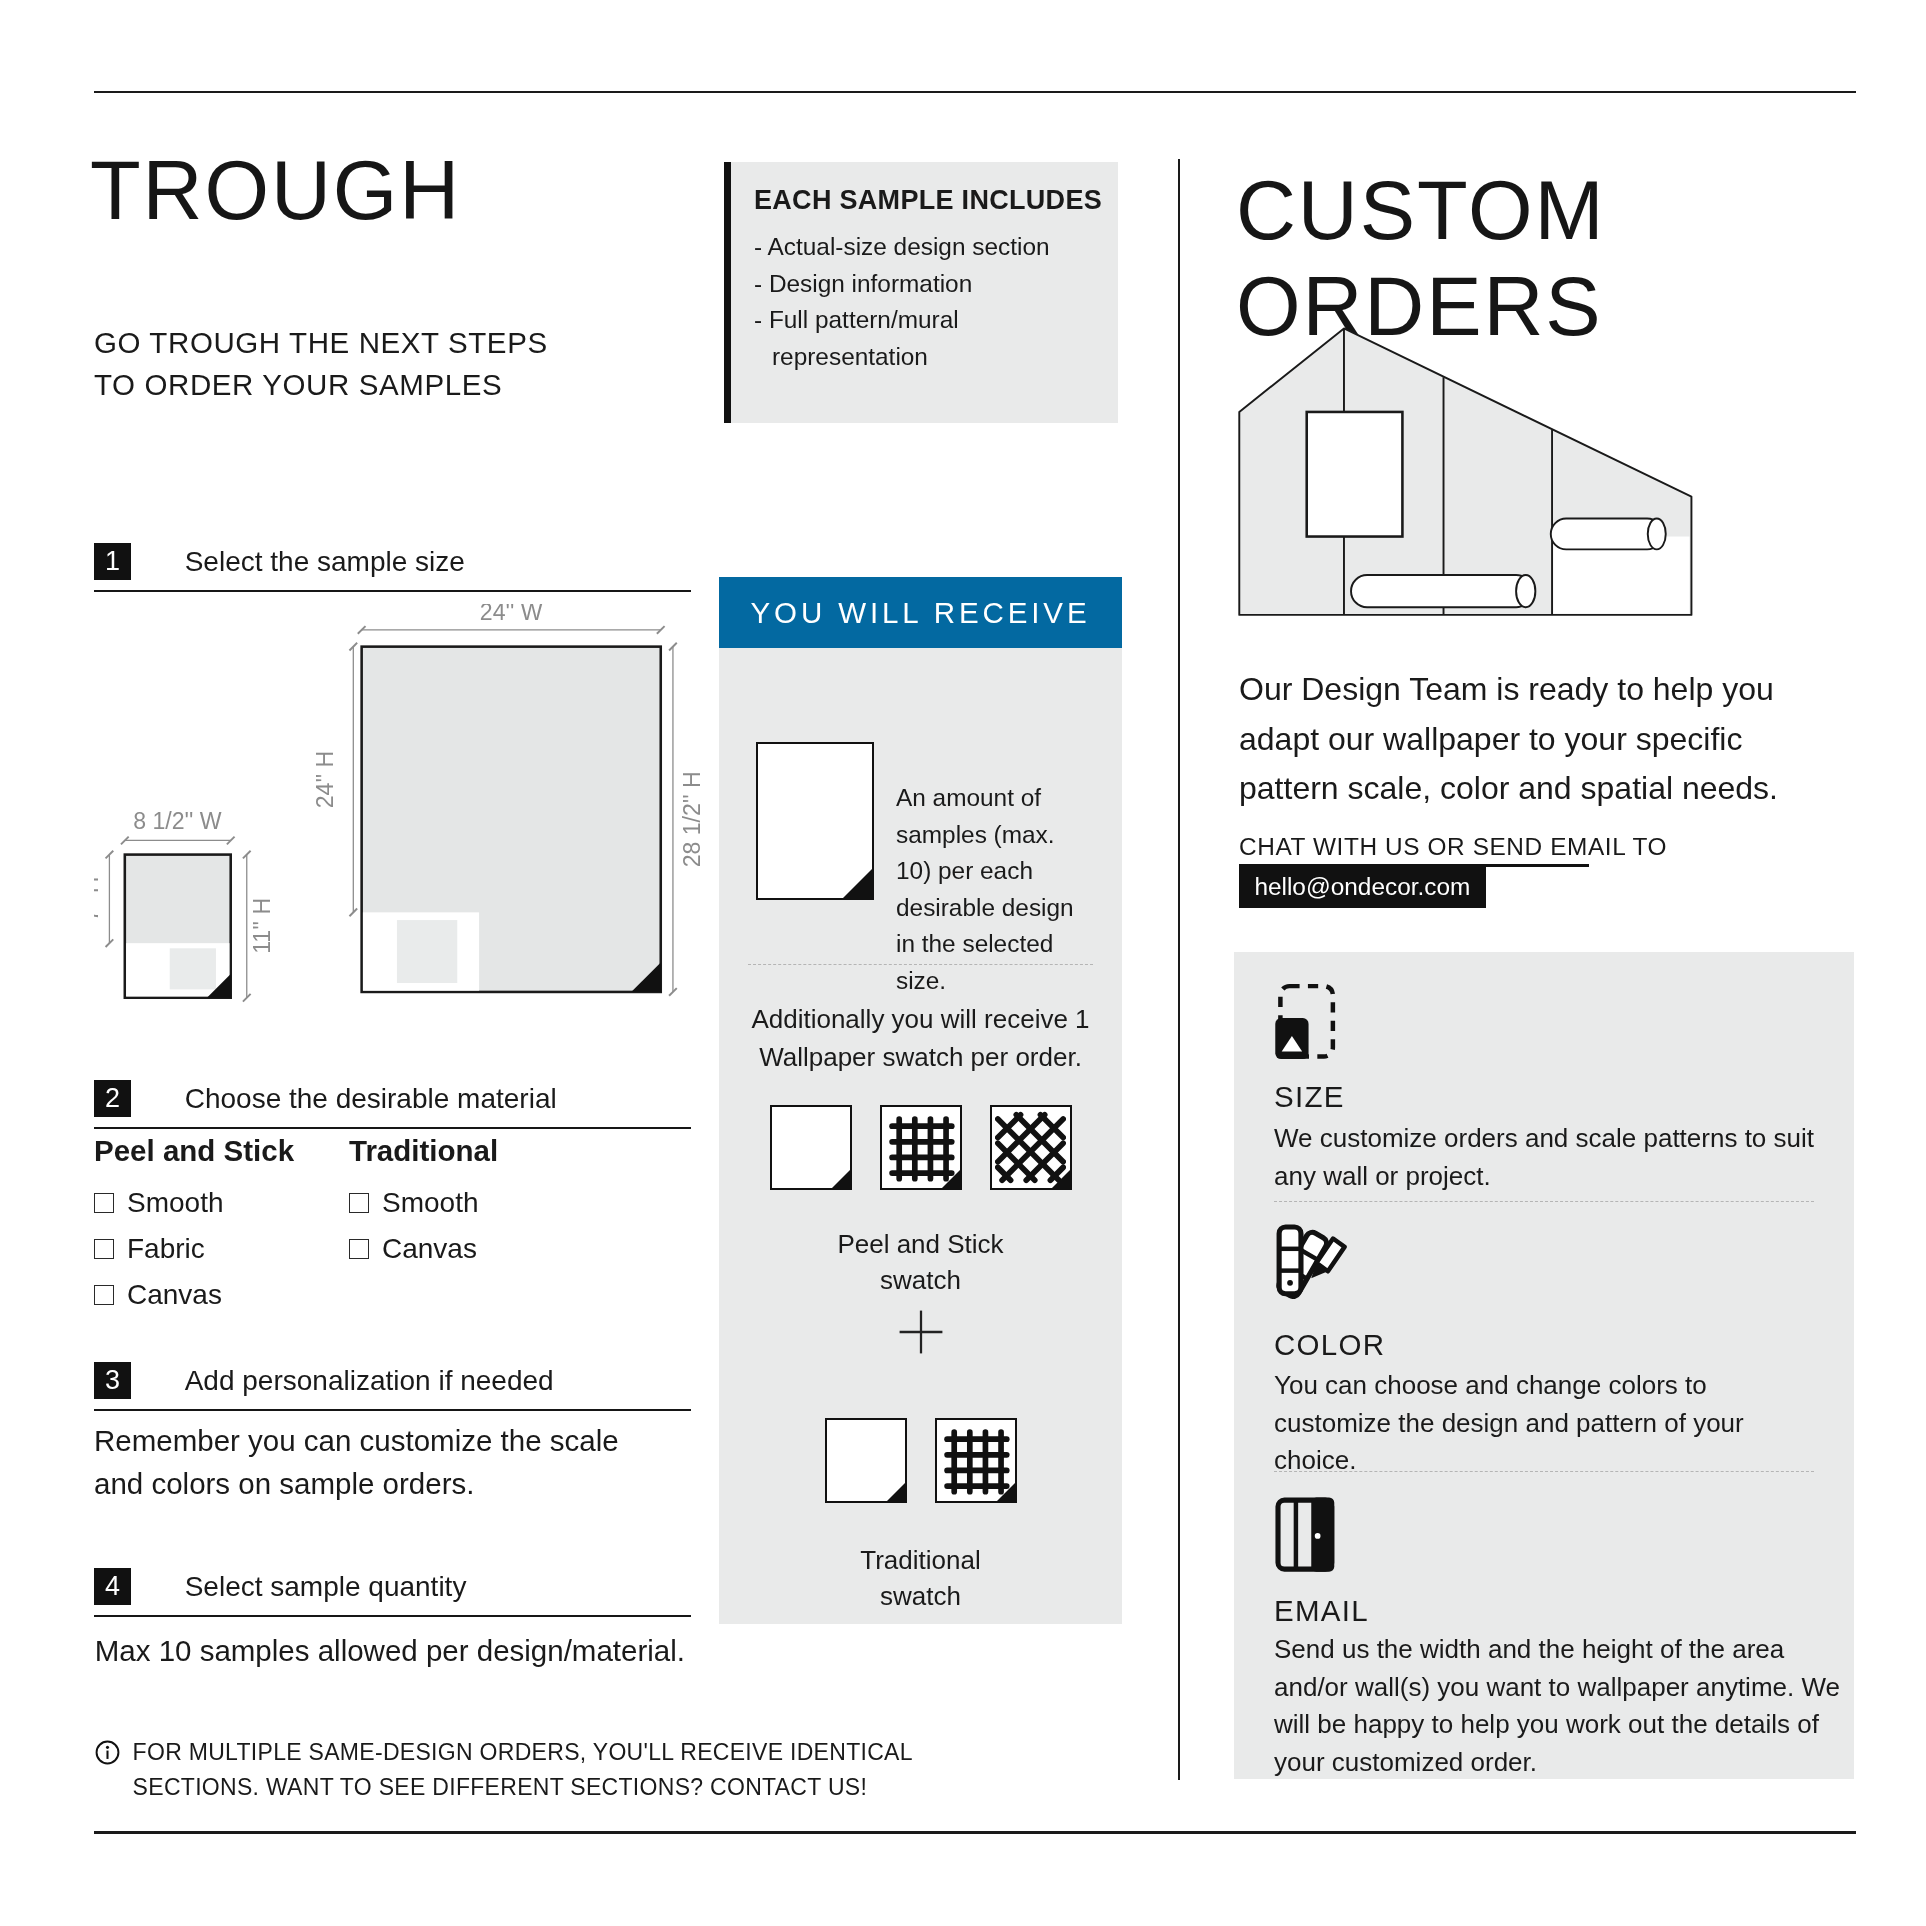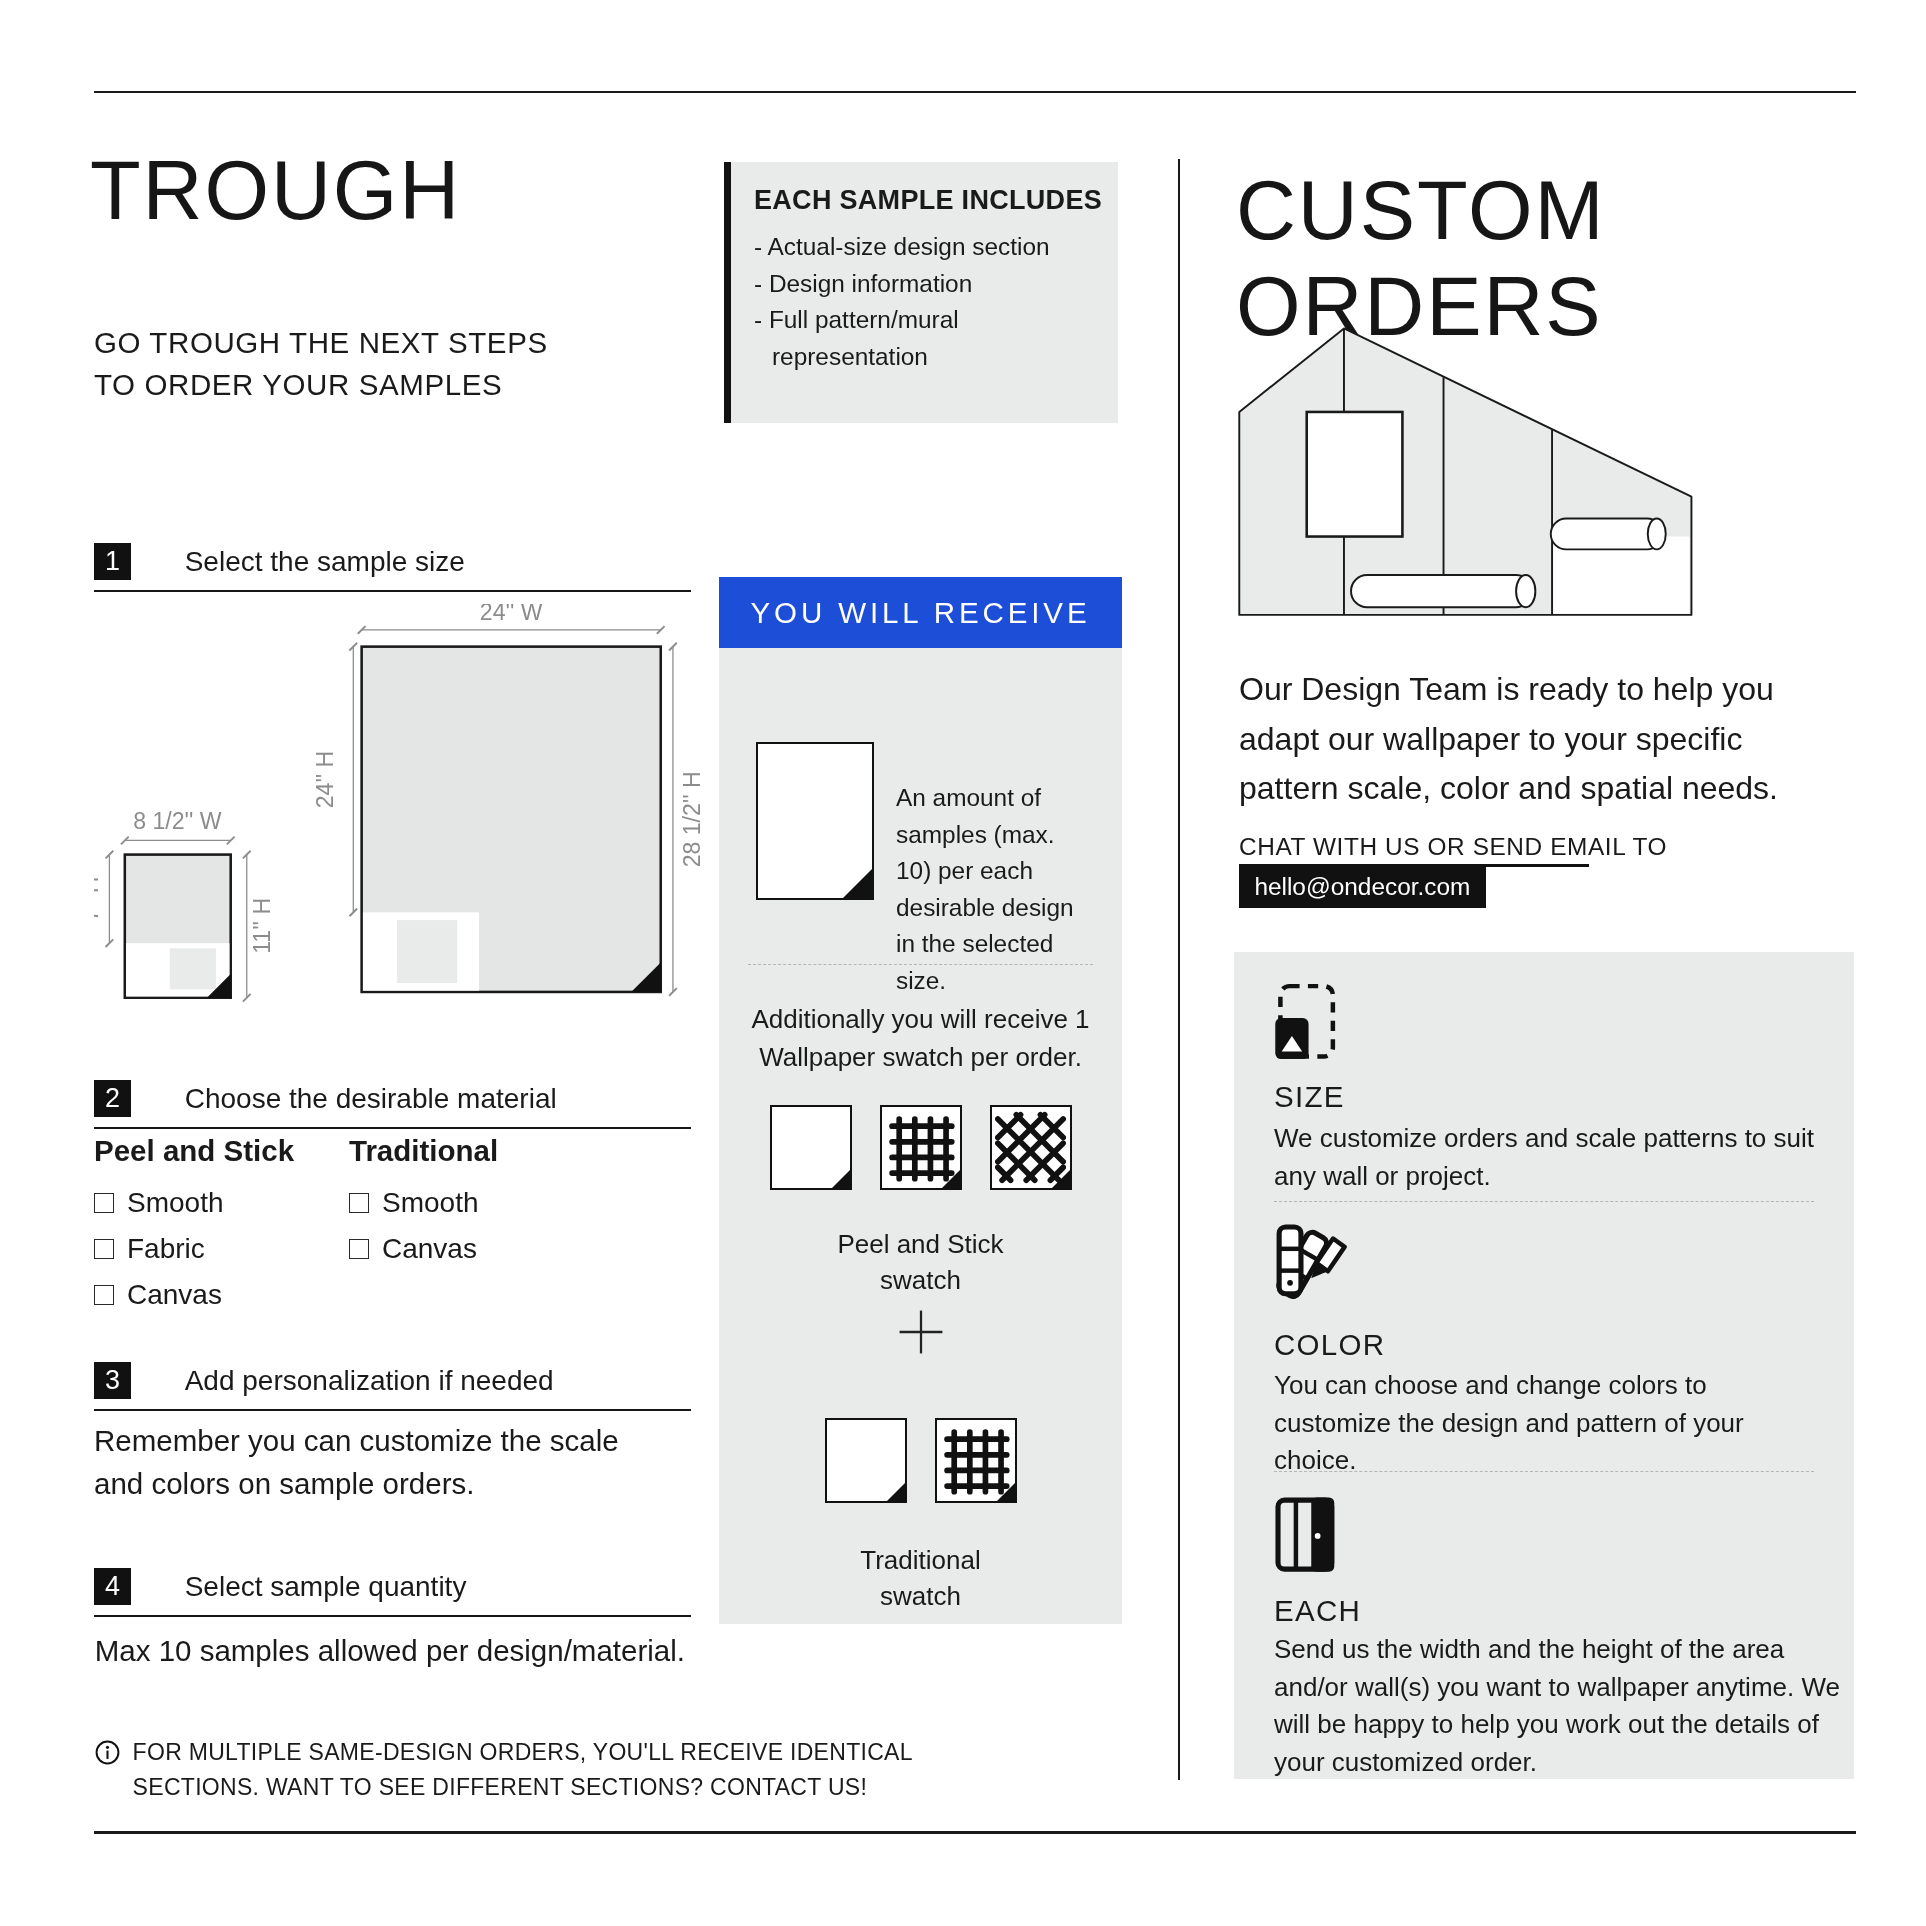--- a/index.html
+++ b/index.html
@@ -38,21 +38,21 @@
   .footer-note { position:absolute; display:flex; gap:11.6px; align-items:flex-start; }
   .footer-text { font-size:23px; letter-spacing:0.3px; line-height:1.5; }
 
   
   .includes-box { position:absolute; box-sizing:border-box; background:#e9eaea;
                   border-left:7.7px solid #111; padding:23px 13px 0 23px; }
   .includes-title { font-size:27px; font-weight:bold; letter-spacing:0.3px; margin-bottom:13px; }
   .includes-item { font-size:24.4px; line-height:1.5; padding-left:18px; text-indent:-18px; }
 
   
-  .receive-header { position:absolute; background:#1d4ed8; color:#fff; display:flex;
+  .receive-header { position:absolute; background:#0369a1; color:#fff; display:flex;
                     align-items:center; justify-content:center; font-size:29.5px; letter-spacing:3.9px; }
   .receive-panel { position:absolute; background:#e9eaea; }
   .page-icon { position:absolute; background:#fff; border:2.6px solid #111; }
   .fold { position:absolute; bottom:0; right:0; width:0; height:0;
           border-left:29.5px solid transparent; border-bottom:29.5px solid #111; }
   .fold.small { border-left-width:18px; border-bottom-width:18px; }
   .receive-text { position:absolute; font-size:24.4px; line-height:1.5; }
   .dash-div { position:absolute; border-top:1.9px dashed #b5b5b5; }
   .centered-text { position:absolute; text-align:center; font-size:26px; line-height:1.45; }
   .swatch-row { position:absolute; left:0; width:100%; display:flex; justify-content:center; gap:28px; }
@@ -342,16 +342,16 @@
   <div class="feat-head" style="left:40px; top:376px;">COLOR</div>
   <div class="feat-text" style="left:40px; top:415px; width:539px;">You can choose and change colors to customize the design and pattern of your choice.</div>
   <div class="dash-div" style="left:40px; right:40px; top:519px;"></div>
 
   <svg class="abs" style="left:40px; top:543px;" width="63" height="78" viewBox="0 0 98 122">
     <rect x="6" y="8" width="84" height="108" rx="10" fill="none" stroke="#111" stroke-width="8"></rect>
     <line x1="34" y1="8" x2="34" y2="116" stroke="#111" stroke-width="7"></line>
     <rect x="58" y="4" width="36" height="116" rx="8" fill="#111"></rect>
     <circle cx="68" cy="64" r="4.5" fill="#ffffff"></circle>
   </svg>
-  <div class="feat-head" style="left:40px; top:642px;">EACH</div>
+  <div class="feat-head" style="left:40px; top:642px;">EMAIL</div>
   <div class="feat-text" style="left:40px; top:679px; width:578px;">Send us the width and the height of the area and/or wall(s) you want to wallpaper anytime. We will be happy to help you work out the details of your customized order.</div>
 </div>
 
 
 </body></html>

